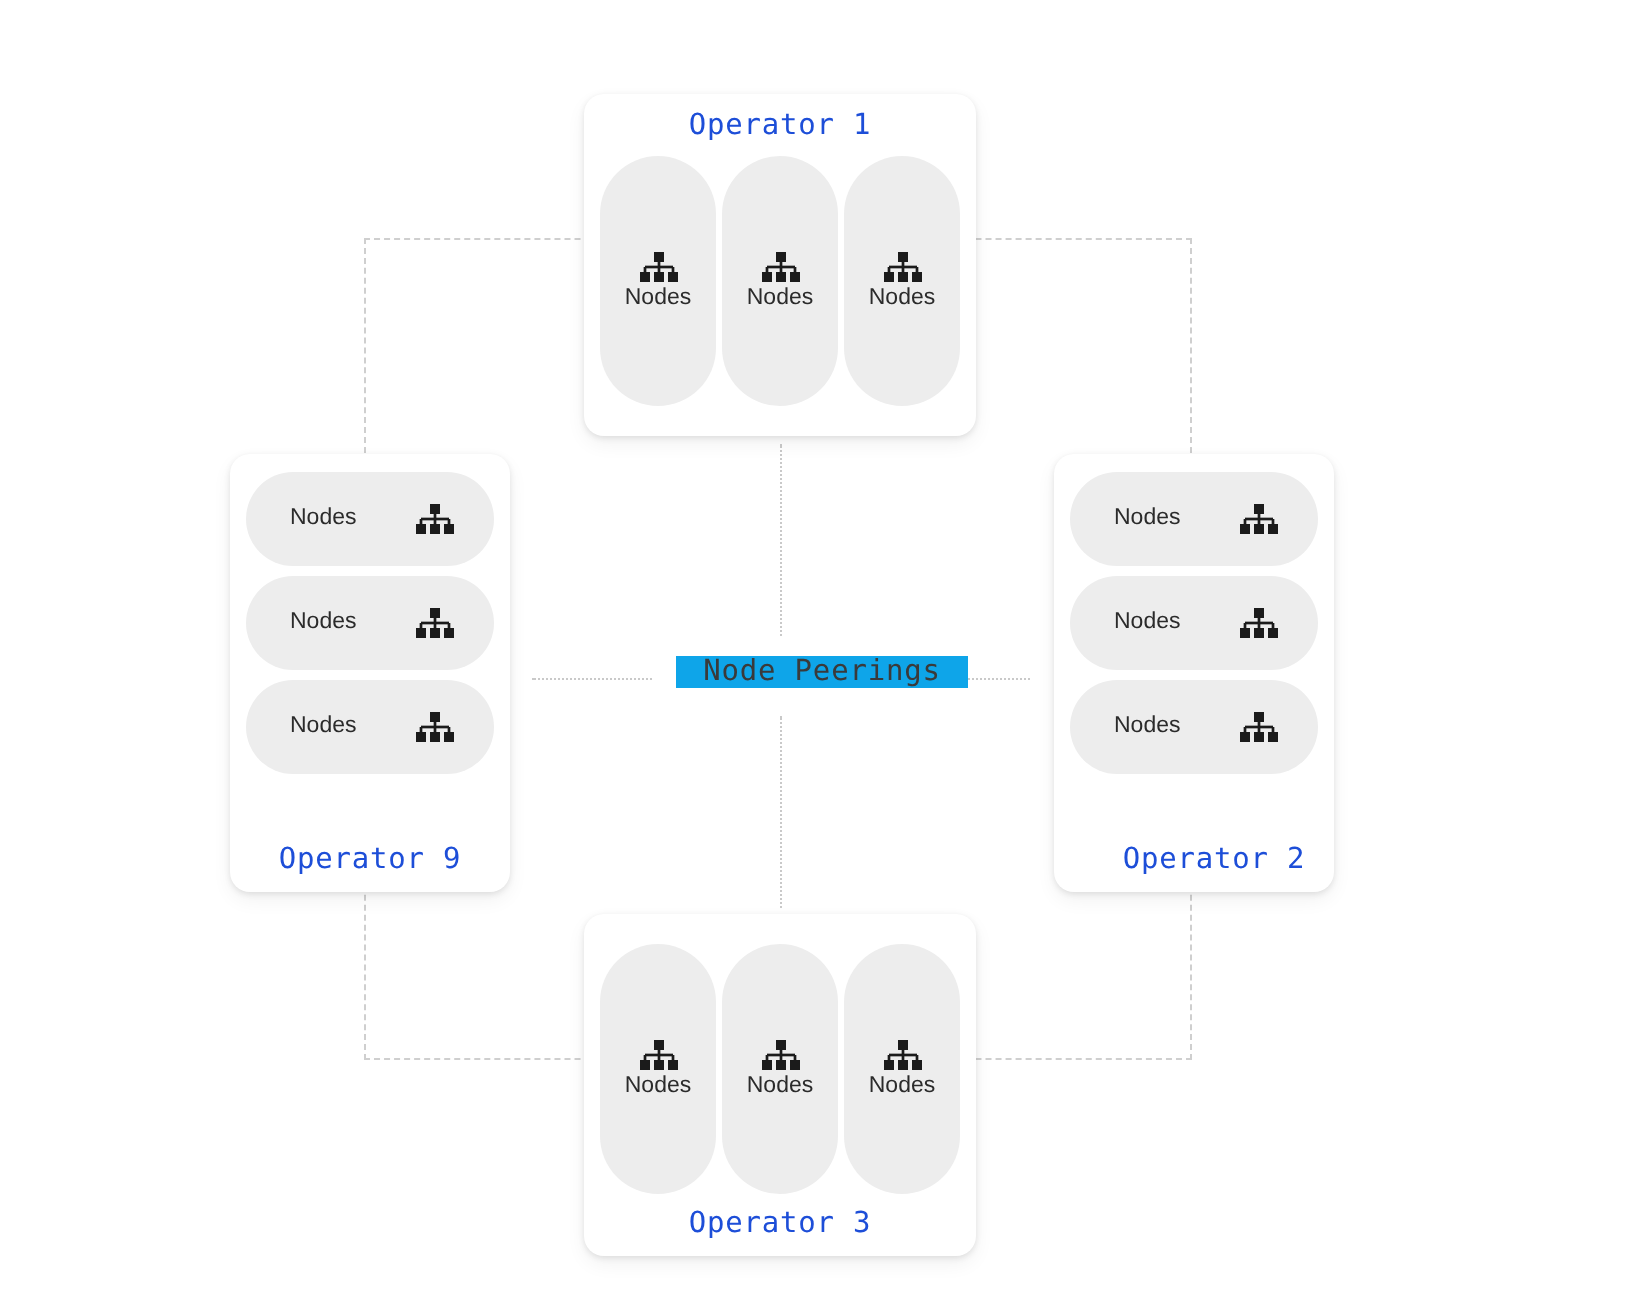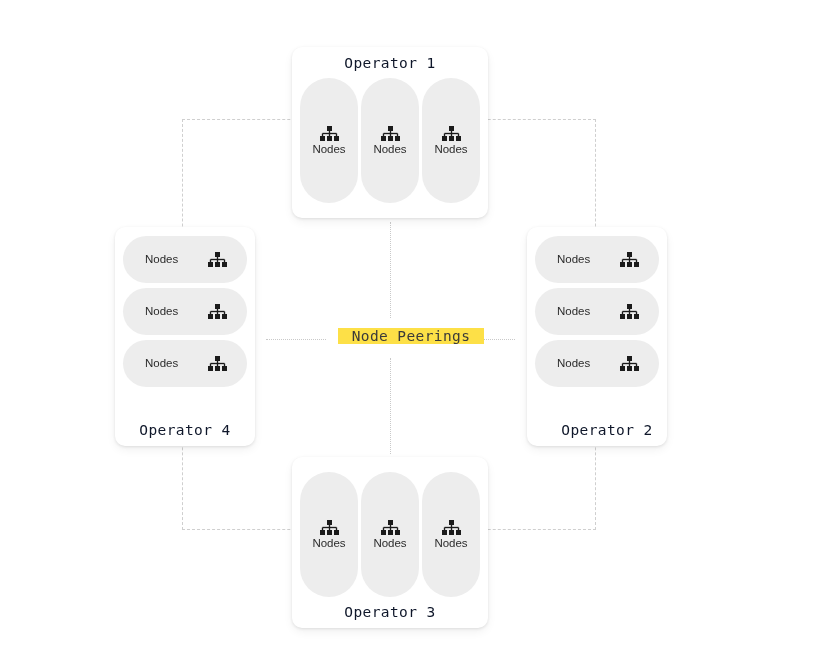--- a/index.html
+++ b/index.html
@@ -62,39 +62,39 @@
     top: 328px;
     width: 822px;
     text-align: center;
     font-family: "DejaVu Sans Mono", "Liberation Mono", monospace;
     font-size: 14.5px;
     letter-spacing: 0.4px;
     color: #3a3a3a;
     white-space: nowrap;
   }
   .center-label .ctext {
-    background: #fde047;
+    background: #0ea5e9;
     padding: 0 14px;
     text-align: center;
   }
 
   
   .card {
     position: absolute;
     background: #ffffff;
     border-radius: 10px;
     box-shadow: 0 1px 3px rgba(0,0,0,0.10), 0 4px 10px rgba(0,0,0,0.055);
     box-sizing: border-box;
   }
 
   .card-title {
     font-family: "DejaVu Sans Mono", "Liberation Mono", monospace;
     font-size: 14.5px;
     letter-spacing: 0.4px;
-    color: #0f172a;
+    color: #1d4ed8;
     text-align: center;
     white-space: nowrap;
   }
 
   
   .card-v {
     width: 196px;
     height: 171px;
     padding: 0;
   }
@@ -401,17 +401,17 @@
           <line x1="9.5" y1="7.5" x2="9.5" y2="10"></line>
           <line x1="16.5" y1="7.5" x2="16.5" y2="10"></line>
           <rect x="0" y="10" width="5" height="5"></rect>
           <rect x="7" y="10" width="5" height="5"></rect>
           <rect x="14" y="10" width="5" height="5"></rect>
         </svg>
       </div>
 
     </div>
     <div class="title-slot">
-      <div class="card-title">Operator 4</div>
+      <div class="card-title">Operator 9</div>
     </div>
   </div>
 
 </div>
 
 </body></html>

